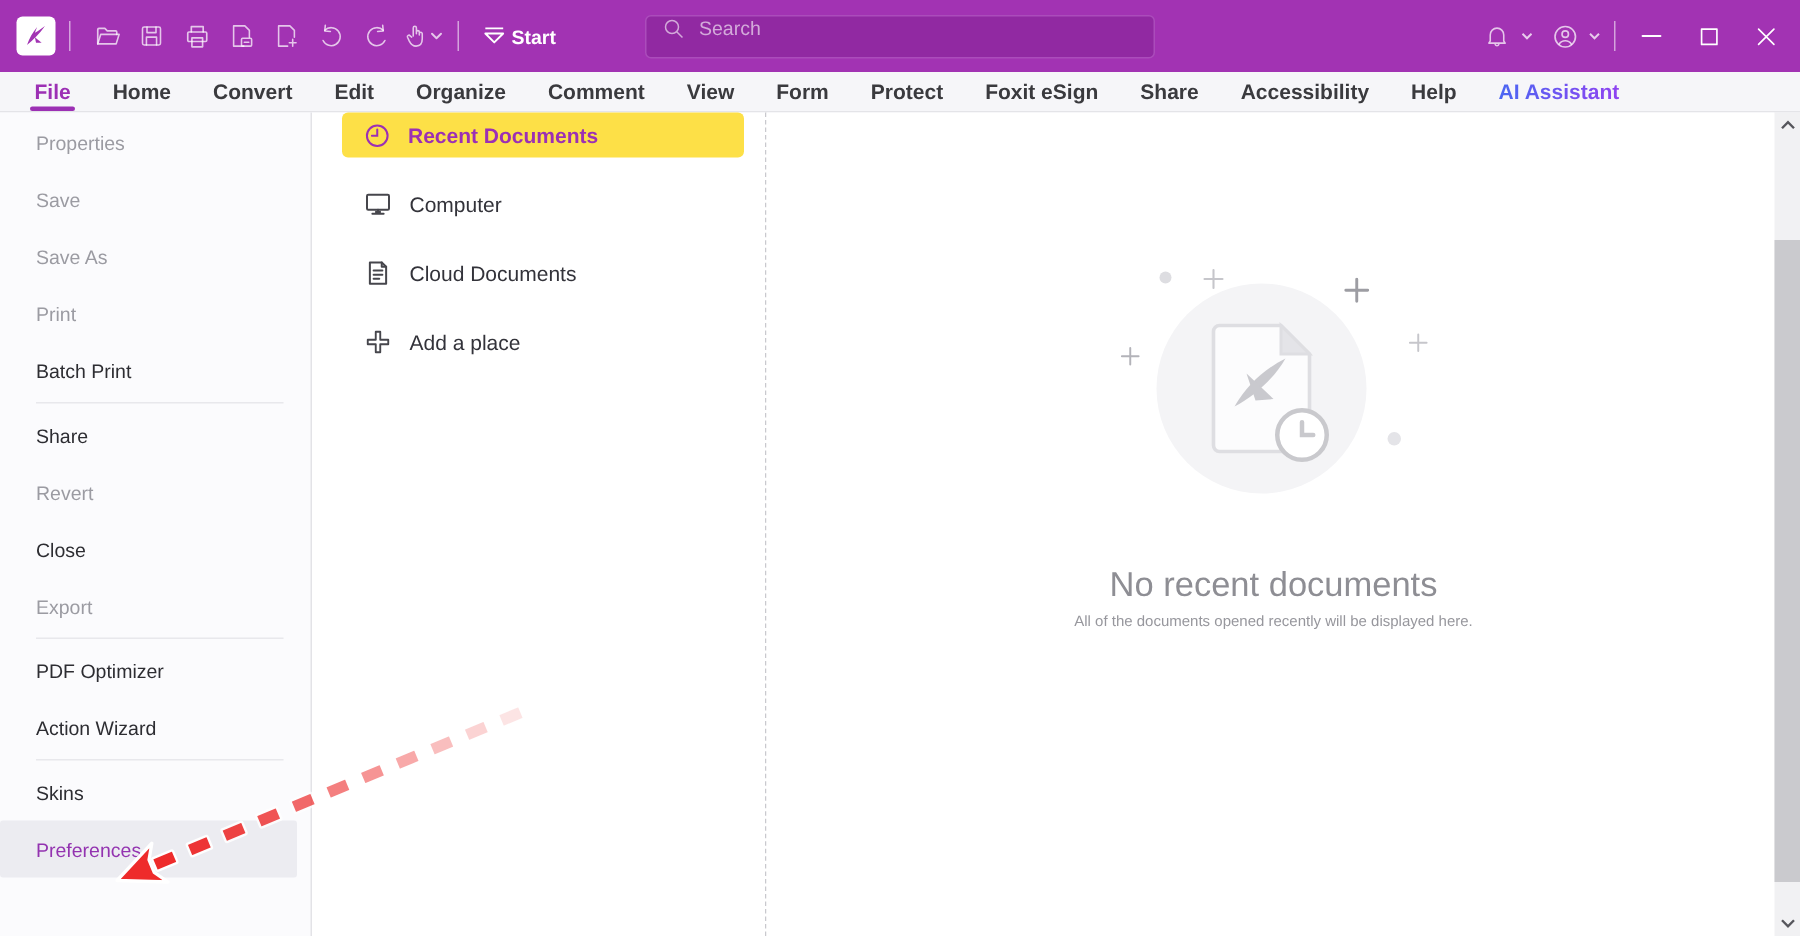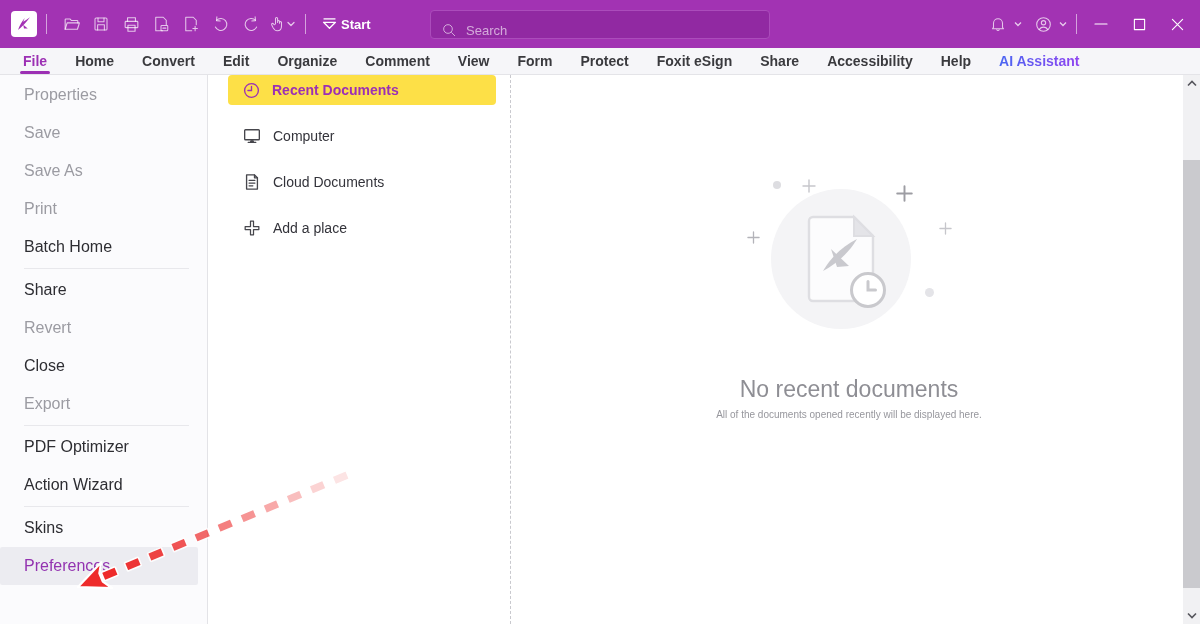--- a/index.html
+++ b/index.html
@@ -7,38 +7,38 @@
   .app { position:relative; width:1200px; height:624px; }
 
   
   .titlebar { position:relative; height:48px; background:#a233b3; display:flex; align-items:center; }
   .logo-box { width:26px; height:26px; margin-left:11px; background:#fff; border-radius:4px; display:flex; align-items:center; justify-content:center; }
   .tb-sep { width:1px; height:20px; background:rgba(255,255,255,.55); margin:0 9px; }
   .tbtn { width:30px; height:30px; display:flex; align-items:center; justify-content:center; border-radius:3px; }
   .tbtn svg { stroke:rgba(255,255,255,.72); fill:none; stroke-width:1.4; stroke-linecap:round; stroke-linejoin:round; }
   .caret { margin-left:1px; }
   .start-tab { display:flex; align-items:center; gap:3px; color:#fff; font-size:13px; font-weight:bold; margin-left:6px; }
-  .searchbox { position:absolute; left:50%; transform:translateX(-50%); top:10px; width:340px; height:29px; background:#9129a2; border:1px solid #ab4cbb; border-radius:4px; display:flex; align-items:flex-end; padding:0 10px; }
+  .searchbox { position:absolute; left:50%; transform:translateX(-50%); top:10px; width:340px; height:29px; background:#9129a2; border:1px solid #ab4cbb; border-radius:4px; display:flex; align-items:flex-start; padding:0 10px; }
   .searchbox svg { stroke:rgba(255,255,255,.6); fill:none; stroke-width:1.5; }
   .searchbox input { flex:1; background:transparent; border:none; outline:none; color:#fff; font-size:13px; margin-left:9px; font-family:"Liberation Sans", sans-serif; }
   .searchbox input::placeholder { color:rgba(255,255,255,.6); }
   .tb-right { position:absolute; right:8px; top:0; height:48px; display:flex; align-items:center; }
 
   
   .menubar { height:27px; background:#f6f6f9; border-bottom:1px solid #e4e4e8; display:flex; align-items:stretch; padding-left:9px; }
   .mi { display:flex; align-items:center; padding:0 14px; font-size:14px; font-weight:bold; color:#3a3a3e; position:relative; white-space:nowrap; }
   .mi.active { color:#9c30b4; }
   .mi.active::after { content:""; position:absolute; left:11px; right:11px; bottom:0; height:3px; background:#9c30b4; border-radius:2px; }
   .mi.ai { background:linear-gradient(90deg,#3f6df2,#9b3df0); -webkit-background-clip:text; background-clip:text; color:transparent; }
 
   
   .content { display:flex; height:549px; }
 
   .file-sidebar { width:208px; background:#fbfbfd; border-right:1px solid #e3e3e7; padding-top:1px; }
-  .fsi { height:38px; display:flex; align-items:center; padding-left:24px; font-size:16px; color:#2d2d32; }
+  .fsi { height:38px; display:flex; align-items:center; padding-left:24px; font-size:13px; color:#2d2d32; }
   .fsi.disabled { color:#9b9ba2; }
   .fsi.selected { color:#9333b0; background:#ececf1; margin-right:9px; border-radius:2px; }
   .fsdiv { border-top:1px solid #e8e8ec; margin:2px 18px 2px 24px; }
 
   .places { width:303px; background:#fff; border-right:1px dashed #c9c9ce; padding-top:0; }
   .place { height:30px; margin:0 14px 16px 20px; display:flex; align-items:center; padding-left:14px; gap:11px; font-size:14px; color:#33333a; border-radius:4px; }
   .place.selected { background:#fde047; color:#9c30b4; font-weight:bold; }
   .place svg { flex:0 0 auto; }
 
   .main { position:relative; flex:1; background:#fff; }
@@ -195,21 +195,21 @@
     <div class="mi ai">AI Assistant</div>
   </div>
 
   <div class="content">
 
     <div class="file-sidebar">
       <div class="fsi disabled">Properties</div>
       <div class="fsi disabled">Save</div>
       <div class="fsi disabled">Save As</div>
       <div class="fsi disabled">Print</div>
-      <div class="fsi">Batch Home</div>
+      <div class="fsi">Batch Print</div>
       <div class="fsdiv"></div>
       <div class="fsi">Share</div>
       <div class="fsi disabled">Revert</div>
       <div class="fsi">Close</div>
       <div class="fsi disabled">Export</div>
       <div class="fsdiv"></div>
       <div class="fsi">PDF Optimizer</div>
       <div class="fsi">Action Wizard</div>
       <div class="fsdiv"></div>
       <div class="fsi">Skins</div>

